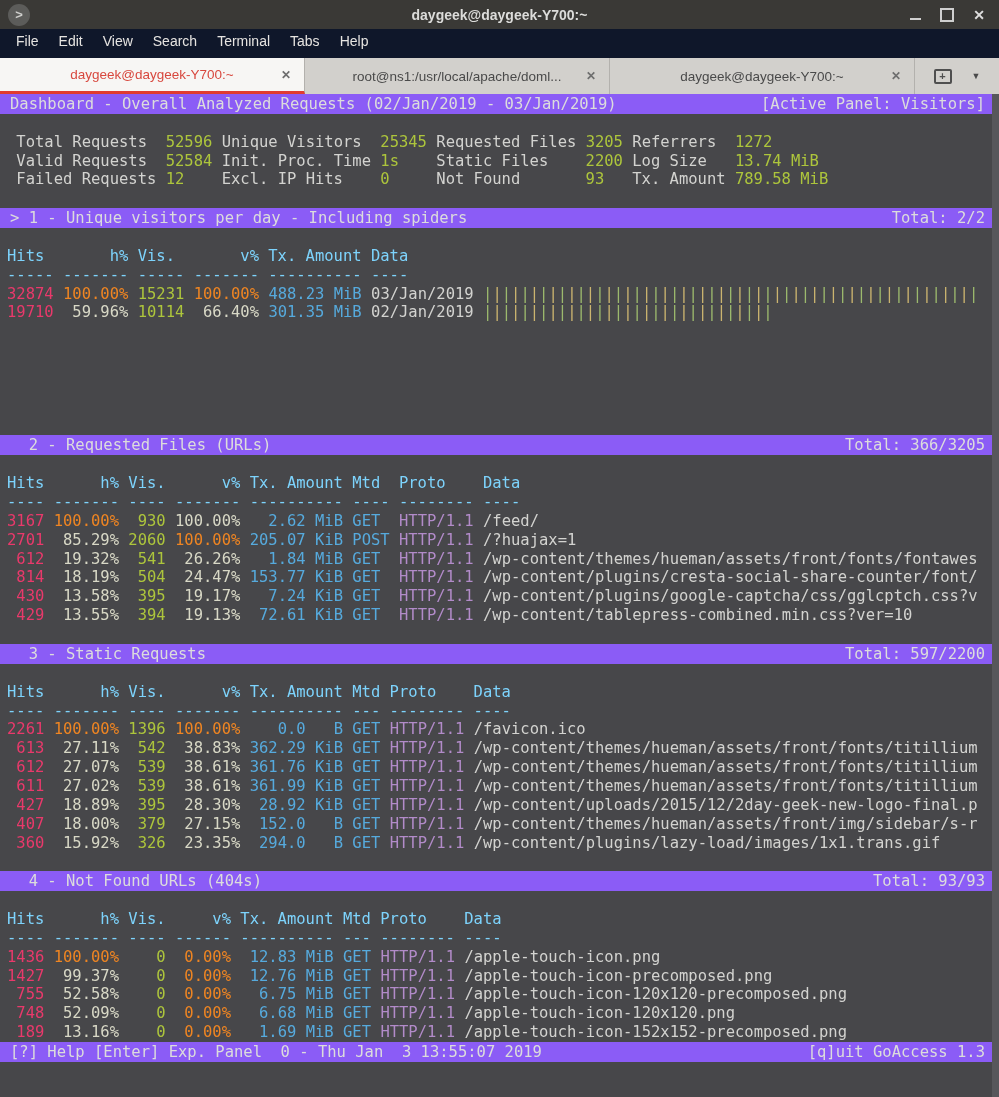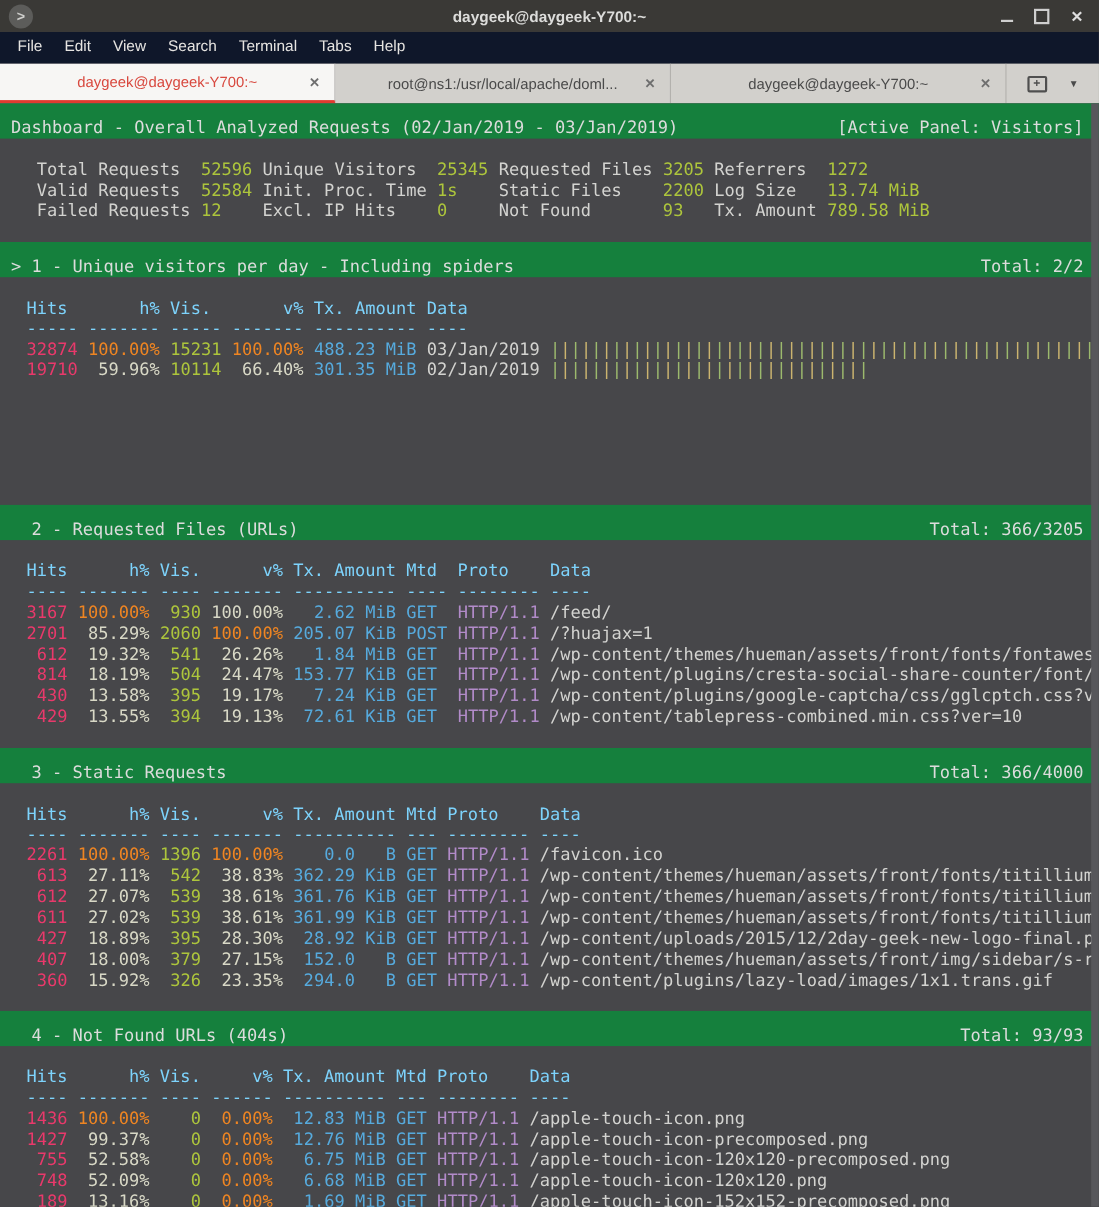--- a/index.html
+++ b/index.html
@@ -31,24 +31,24 @@
   .tab-label{white-space:nowrap;overflow:hidden}
   .tab-close{position:absolute;right:13px;color:#6e6e6e;font-size:12px;font-weight:700}
   .tab-actions{width:84px;display:flex;align-items:center;justify-content:center;gap:20px;background:#d2d0cc}
   .newtab{width:14px;height:11px;border:2px solid #4f4f4f;border-radius:2px;
     display:flex;align-items:center;justify-content:center;
     color:#4f4f4f;font-size:11px;font-weight:700;line-height:0}
   .caret{color:#4a4a4a;font-size:9px}
   
   .terminal{position:relative;height:1003px;background:#47474a;
     font-family:"DejaVu Sans Mono",monospace;font-size:15.5px;line-height:18.87px;color:#d3d3d0}
-  .tline{margin:0;height:18.87px;padding-left:24px;white-space:pre;
+  .tline{margin:0;height:18.87px;padding-left:7px;white-space:pre;
     font-family:inherit;font-size:inherit;line-height:inherit}
-  .tbar{height:18.87px;background:#15803d;display:flex;justify-content:space-between;
-    padding:13px 14px 0 10px;white-space:pre;color:#dcdcdc}
+  .tbar{height:18.87px;background:#8b5cf6;display:flex;justify-content:space-between;
+    padding:1px 14px 0 10px;white-space:pre;color:#dcdcdc}
   .tbar span{white-space:pre}
   .c-red{color:#e9396b}
   .c-orange{color:#ef8522}
   .c-green{color:#adc53c}
   .c-cyan{color:#56aadd}
   .c-purple{color:#b28bc9}
   .c-fg{color:#d3d3d0}
   .c-pct{color:#d8d8c6}
   .c-dim{color:#7dd3fc}
   .b0{color:#9cb96d}
@@ -127,21 +127,21 @@
     <pre class="tline"></pre>
     <pre class="tline c-dim">Hits      h% Vis.      v% Tx. Amount Mtd  Proto    Data</pre>
     <pre class="tline c-dim">---- ------- ---- ------- ---------- ---- -------- ----</pre>
     <pre class="tline"><span class="c-red">3167</span> <span class="c-orange">100.00%</span> <span class="c-green"> 930</span> <span class="c-pct">100.00%</span> <span class="c-cyan">  2.62 MiB</span> <span class="c-cyan">GET </span> <span class="c-purple">HTTP/1.1</span> <span class="c-fg">/feed/</span></pre>
     <pre class="tline"><span class="c-red">2701</span> <span class="c-pct"> 85.29%</span> <span class="c-green">2060</span> <span class="c-orange">100.00%</span> <span class="c-cyan">205.07 KiB</span> <span class="c-cyan">POST</span> <span class="c-purple">HTTP/1.1</span> <span class="c-fg">/?huajax=1</span></pre>
     <pre class="tline"><span class="c-red"> 612</span> <span class="c-pct"> 19.32%</span> <span class="c-green"> 541</span> <span class="c-pct"> 26.26%</span> <span class="c-cyan">  1.84 MiB</span> <span class="c-cyan">GET </span> <span class="c-purple">HTTP/1.1</span> <span class="c-fg">/wp-content/themes/hueman/assets/front/fonts/fontawes</span></pre>
     <pre class="tline"><span class="c-red"> 814</span> <span class="c-pct"> 18.19%</span> <span class="c-green"> 504</span> <span class="c-pct"> 24.47%</span> <span class="c-cyan">153.77 KiB</span> <span class="c-cyan">GET </span> <span class="c-purple">HTTP/1.1</span> <span class="c-fg">/wp-content/plugins/cresta-social-share-counter/font/</span></pre>
     <pre class="tline"><span class="c-red"> 430</span> <span class="c-pct"> 13.58%</span> <span class="c-green"> 395</span> <span class="c-pct"> 19.17%</span> <span class="c-cyan">  7.24 KiB</span> <span class="c-cyan">GET </span> <span class="c-purple">HTTP/1.1</span> <span class="c-fg">/wp-content/plugins/google-captcha/css/gglcptch.css?v</span></pre>
     <pre class="tline"><span class="c-red"> 429</span> <span class="c-pct"> 13.55%</span> <span class="c-green"> 394</span> <span class="c-pct"> 19.13%</span> <span class="c-cyan"> 72.61 KiB</span> <span class="c-cyan">GET </span> <span class="c-purple">HTTP/1.1</span> <span class="c-fg">/wp-content/tablepress-combined.min.css?ver=10</span></pre>
     <pre class="tline"></pre>
-    <div class="tbar"><span>  3 - Static Requests</span><span>Total: 366/4000</span></div>
+    <div class="tbar"><span>  3 - Static Requests</span><span>Total: 597/2200</span></div>
     <pre class="tline"></pre>
     <pre class="tline c-dim">Hits      h% Vis.      v% Tx. Amount Mtd Proto    Data</pre>
     <pre class="tline c-dim">---- ------- ---- ------- ---------- --- -------- ----</pre>
     <pre class="tline"><span class="c-red">2261</span> <span class="c-orange">100.00%</span> <span class="c-green">1396</span> <span class="c-orange">100.00%</span> <span class="c-cyan">   0.0   B</span> <span class="c-cyan">GET</span> <span class="c-purple">HTTP/1.1</span> <span class="c-fg">/favicon.ico</span></pre>
     <pre class="tline"><span class="c-red"> 613</span> <span class="c-pct"> 27.11%</span> <span class="c-green"> 542</span> <span class="c-pct"> 38.83%</span> <span class="c-cyan">362.29 KiB</span> <span class="c-cyan">GET</span> <span class="c-purple">HTTP/1.1</span> <span class="c-fg">/wp-content/themes/hueman/assets/front/fonts/titillium</span></pre>
     <pre class="tline"><span class="c-red"> 612</span> <span class="c-pct"> 27.07%</span> <span class="c-green"> 539</span> <span class="c-pct"> 38.61%</span> <span class="c-cyan">361.76 KiB</span> <span class="c-cyan">GET</span> <span class="c-purple">HTTP/1.1</span> <span class="c-fg">/wp-content/themes/hueman/assets/front/fonts/titillium</span></pre>
     <pre class="tline"><span class="c-red"> 611</span> <span class="c-pct"> 27.02%</span> <span class="c-green"> 539</span> <span class="c-pct"> 38.61%</span> <span class="c-cyan">361.99 KiB</span> <span class="c-cyan">GET</span> <span class="c-purple">HTTP/1.1</span> <span class="c-fg">/wp-content/themes/hueman/assets/front/fonts/titillium</span></pre>
     <pre class="tline"><span class="c-red"> 427</span> <span class="c-pct"> 18.89%</span> <span class="c-green"> 395</span> <span class="c-pct"> 28.30%</span> <span class="c-cyan"> 28.92 KiB</span> <span class="c-cyan">GET</span> <span class="c-purple">HTTP/1.1</span> <span class="c-fg">/wp-content/uploads/2015/12/2day-geek-new-logo-final.p</span></pre>
     <pre class="tline"><span class="c-red"> 407</span> <span class="c-pct"> 18.00%</span> <span class="c-green"> 379</span> <span class="c-pct"> 27.15%</span> <span class="c-cyan"> 152.0   B</span> <span class="c-cyan">GET</span> <span class="c-purple">HTTP/1.1</span> <span class="c-fg">/wp-content/themes/hueman/assets/front/img/sidebar/s-r</span></pre>
     <pre class="tline"><span class="c-red"> 360</span> <span class="c-pct"> 15.92%</span> <span class="c-green"> 326</span> <span class="c-pct"> 23.35%</span> <span class="c-cyan"> 294.0   B</span> <span class="c-cyan">GET</span> <span class="c-purple">HTTP/1.1</span> <span class="c-fg">/wp-content/plugins/lazy-load/images/1x1.trans.gif</span></pre>

